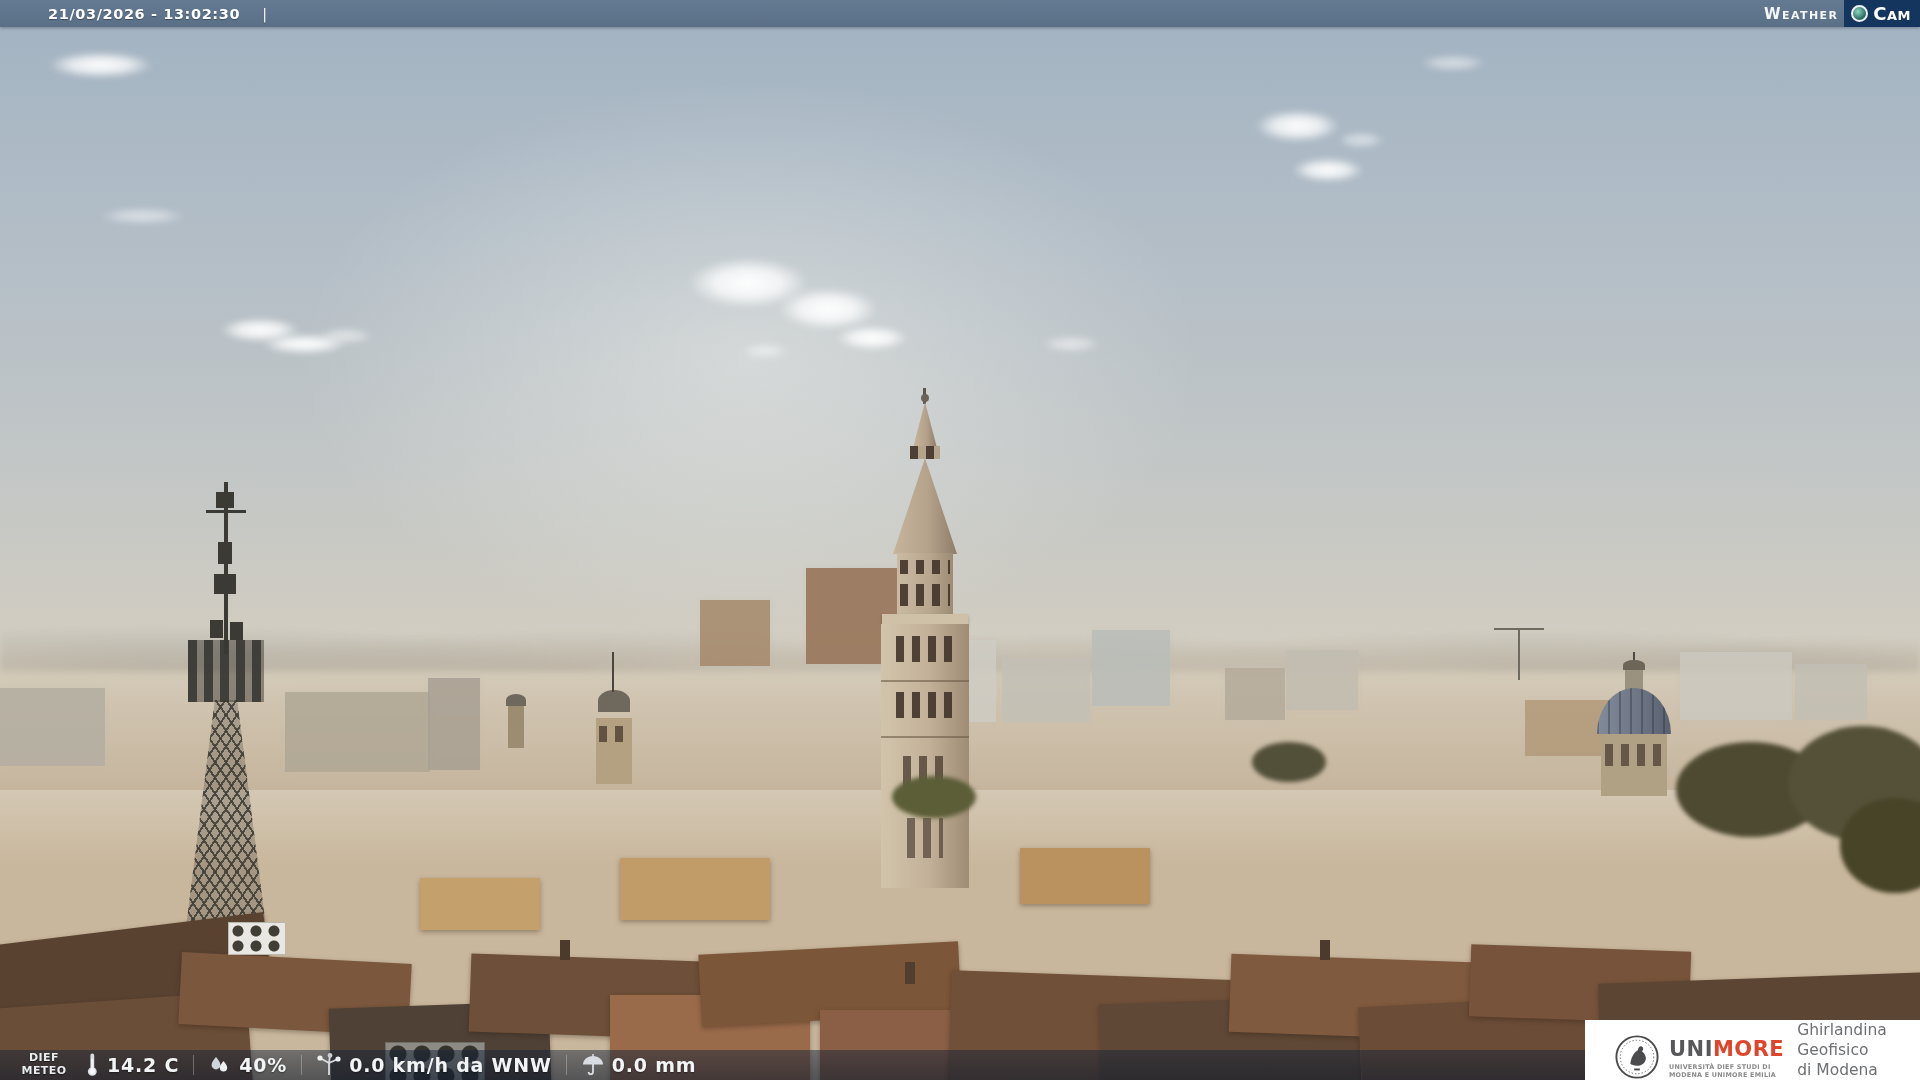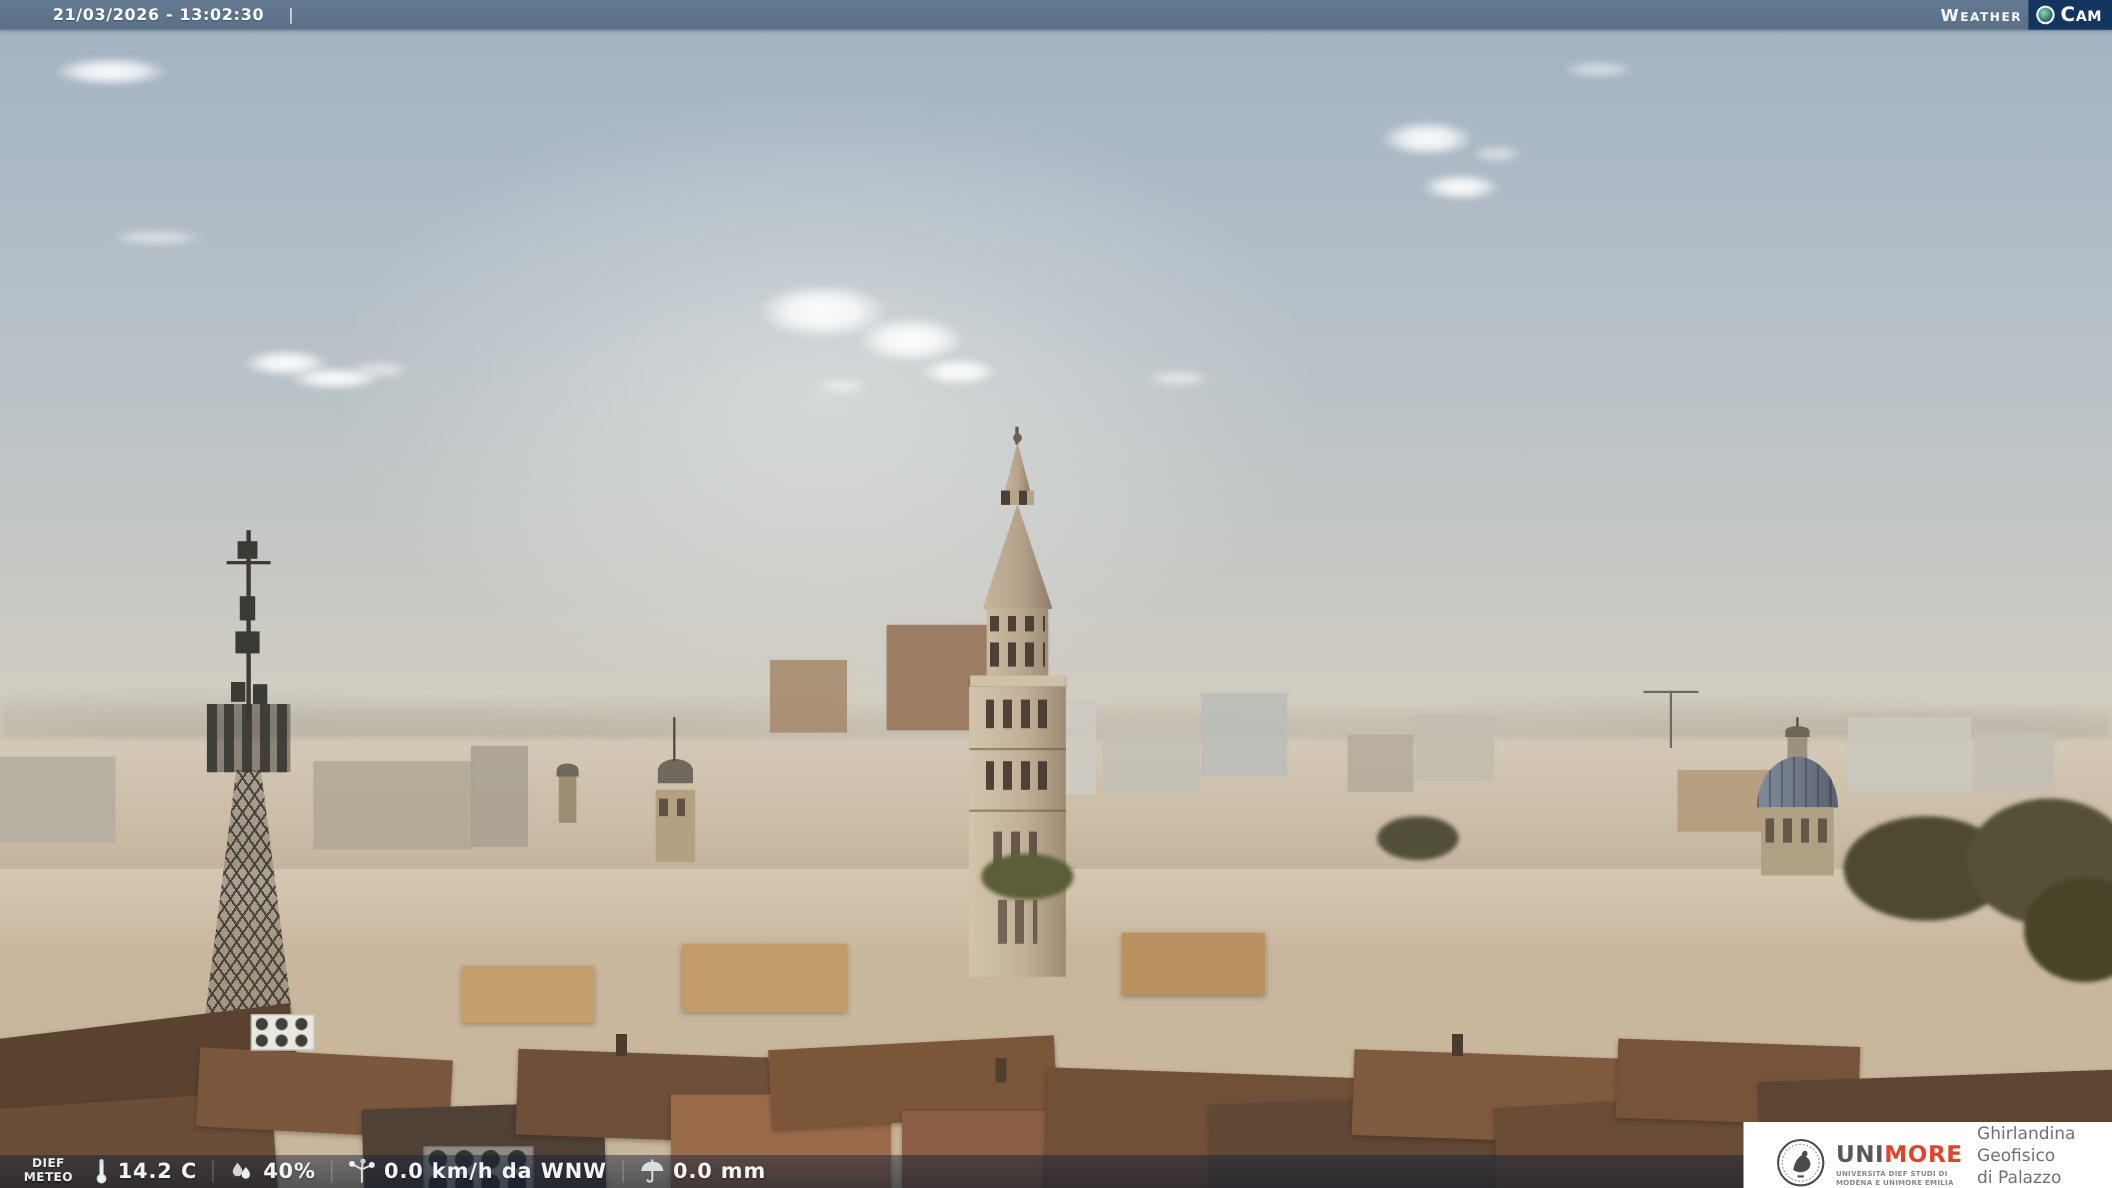--- a/index.html
+++ b/index.html
@@ -308,17 +308,17 @@
     </svg>
     <div class="brandword">
       <div class="bw-main"><span class="bw-uni">UNI</span><span class="bw-more">MORE</span></div>
       <div class="bw-sub">
         <div>UNIVERSITÀ DIEF STUDI DI</div>
         <div>MODENA E UNIMORE EMILIA</div>
       </div>
     </div>
     <div class="obs">
       <div>Ghirlandina Geofisico</div>
-      <div>di Palazzo</div>
+      <div>di Modena</div>
     </div>
   </div>
 
 </div>
 
 </body></html>

